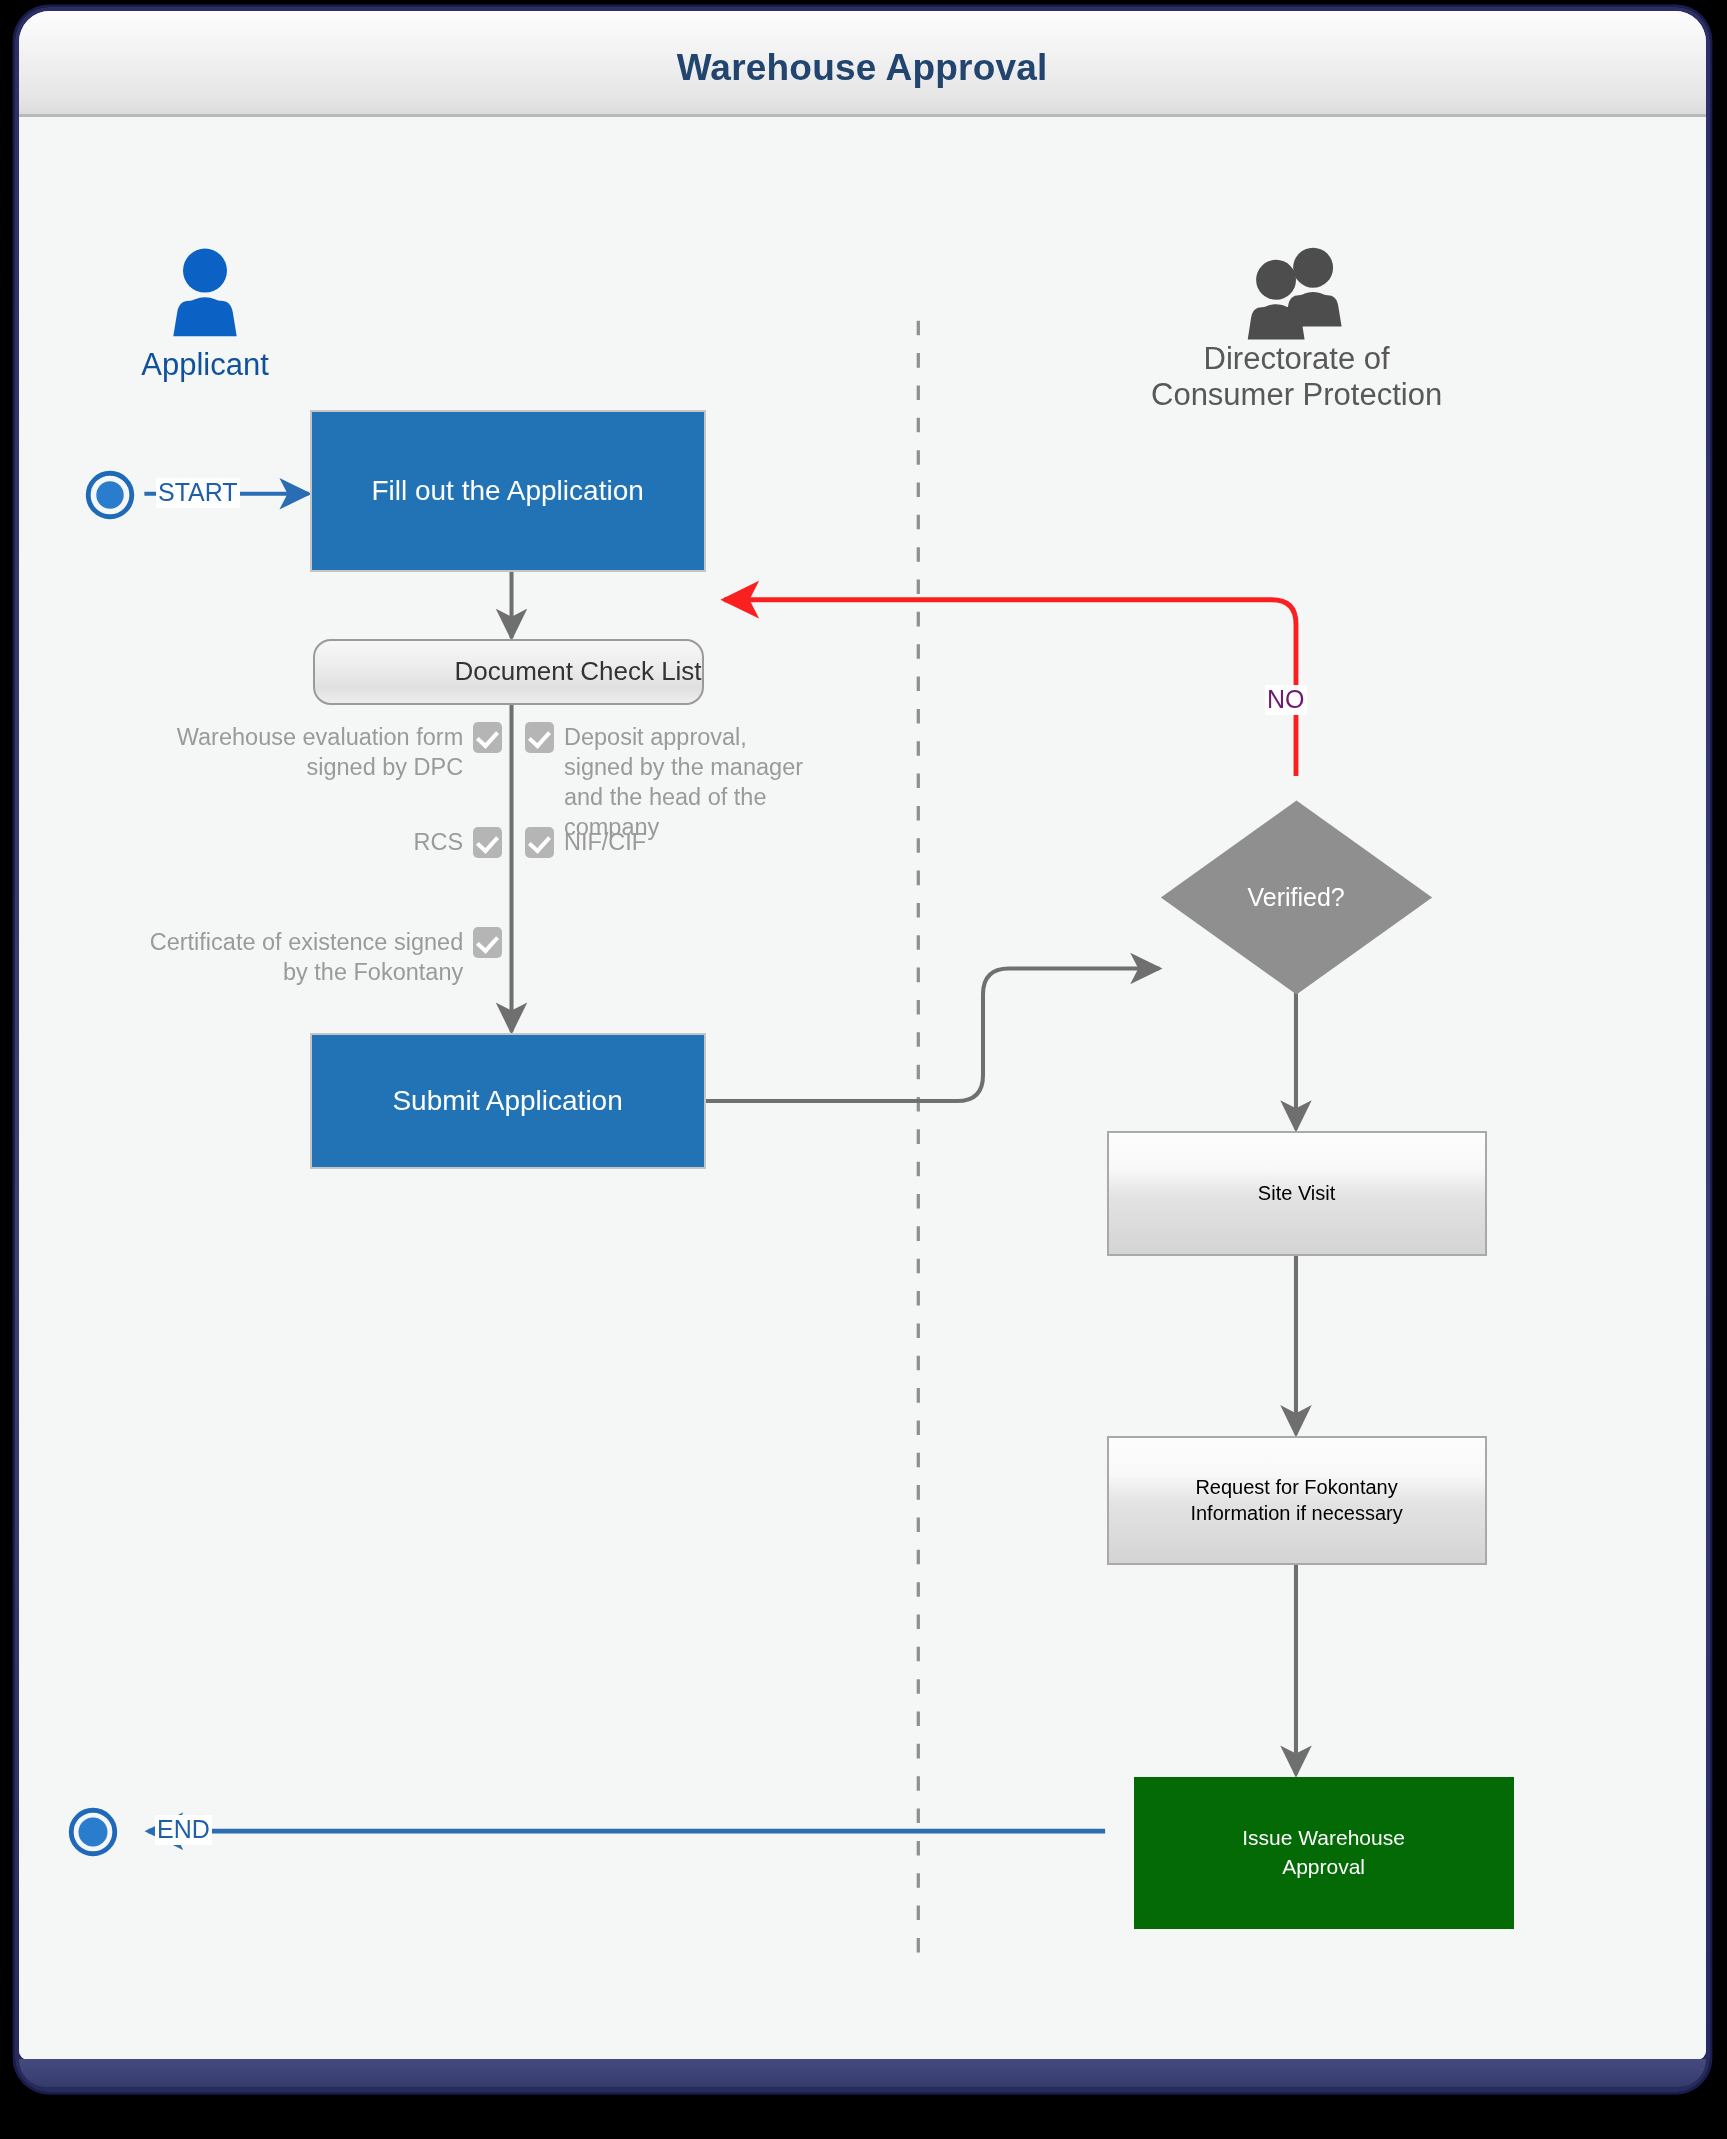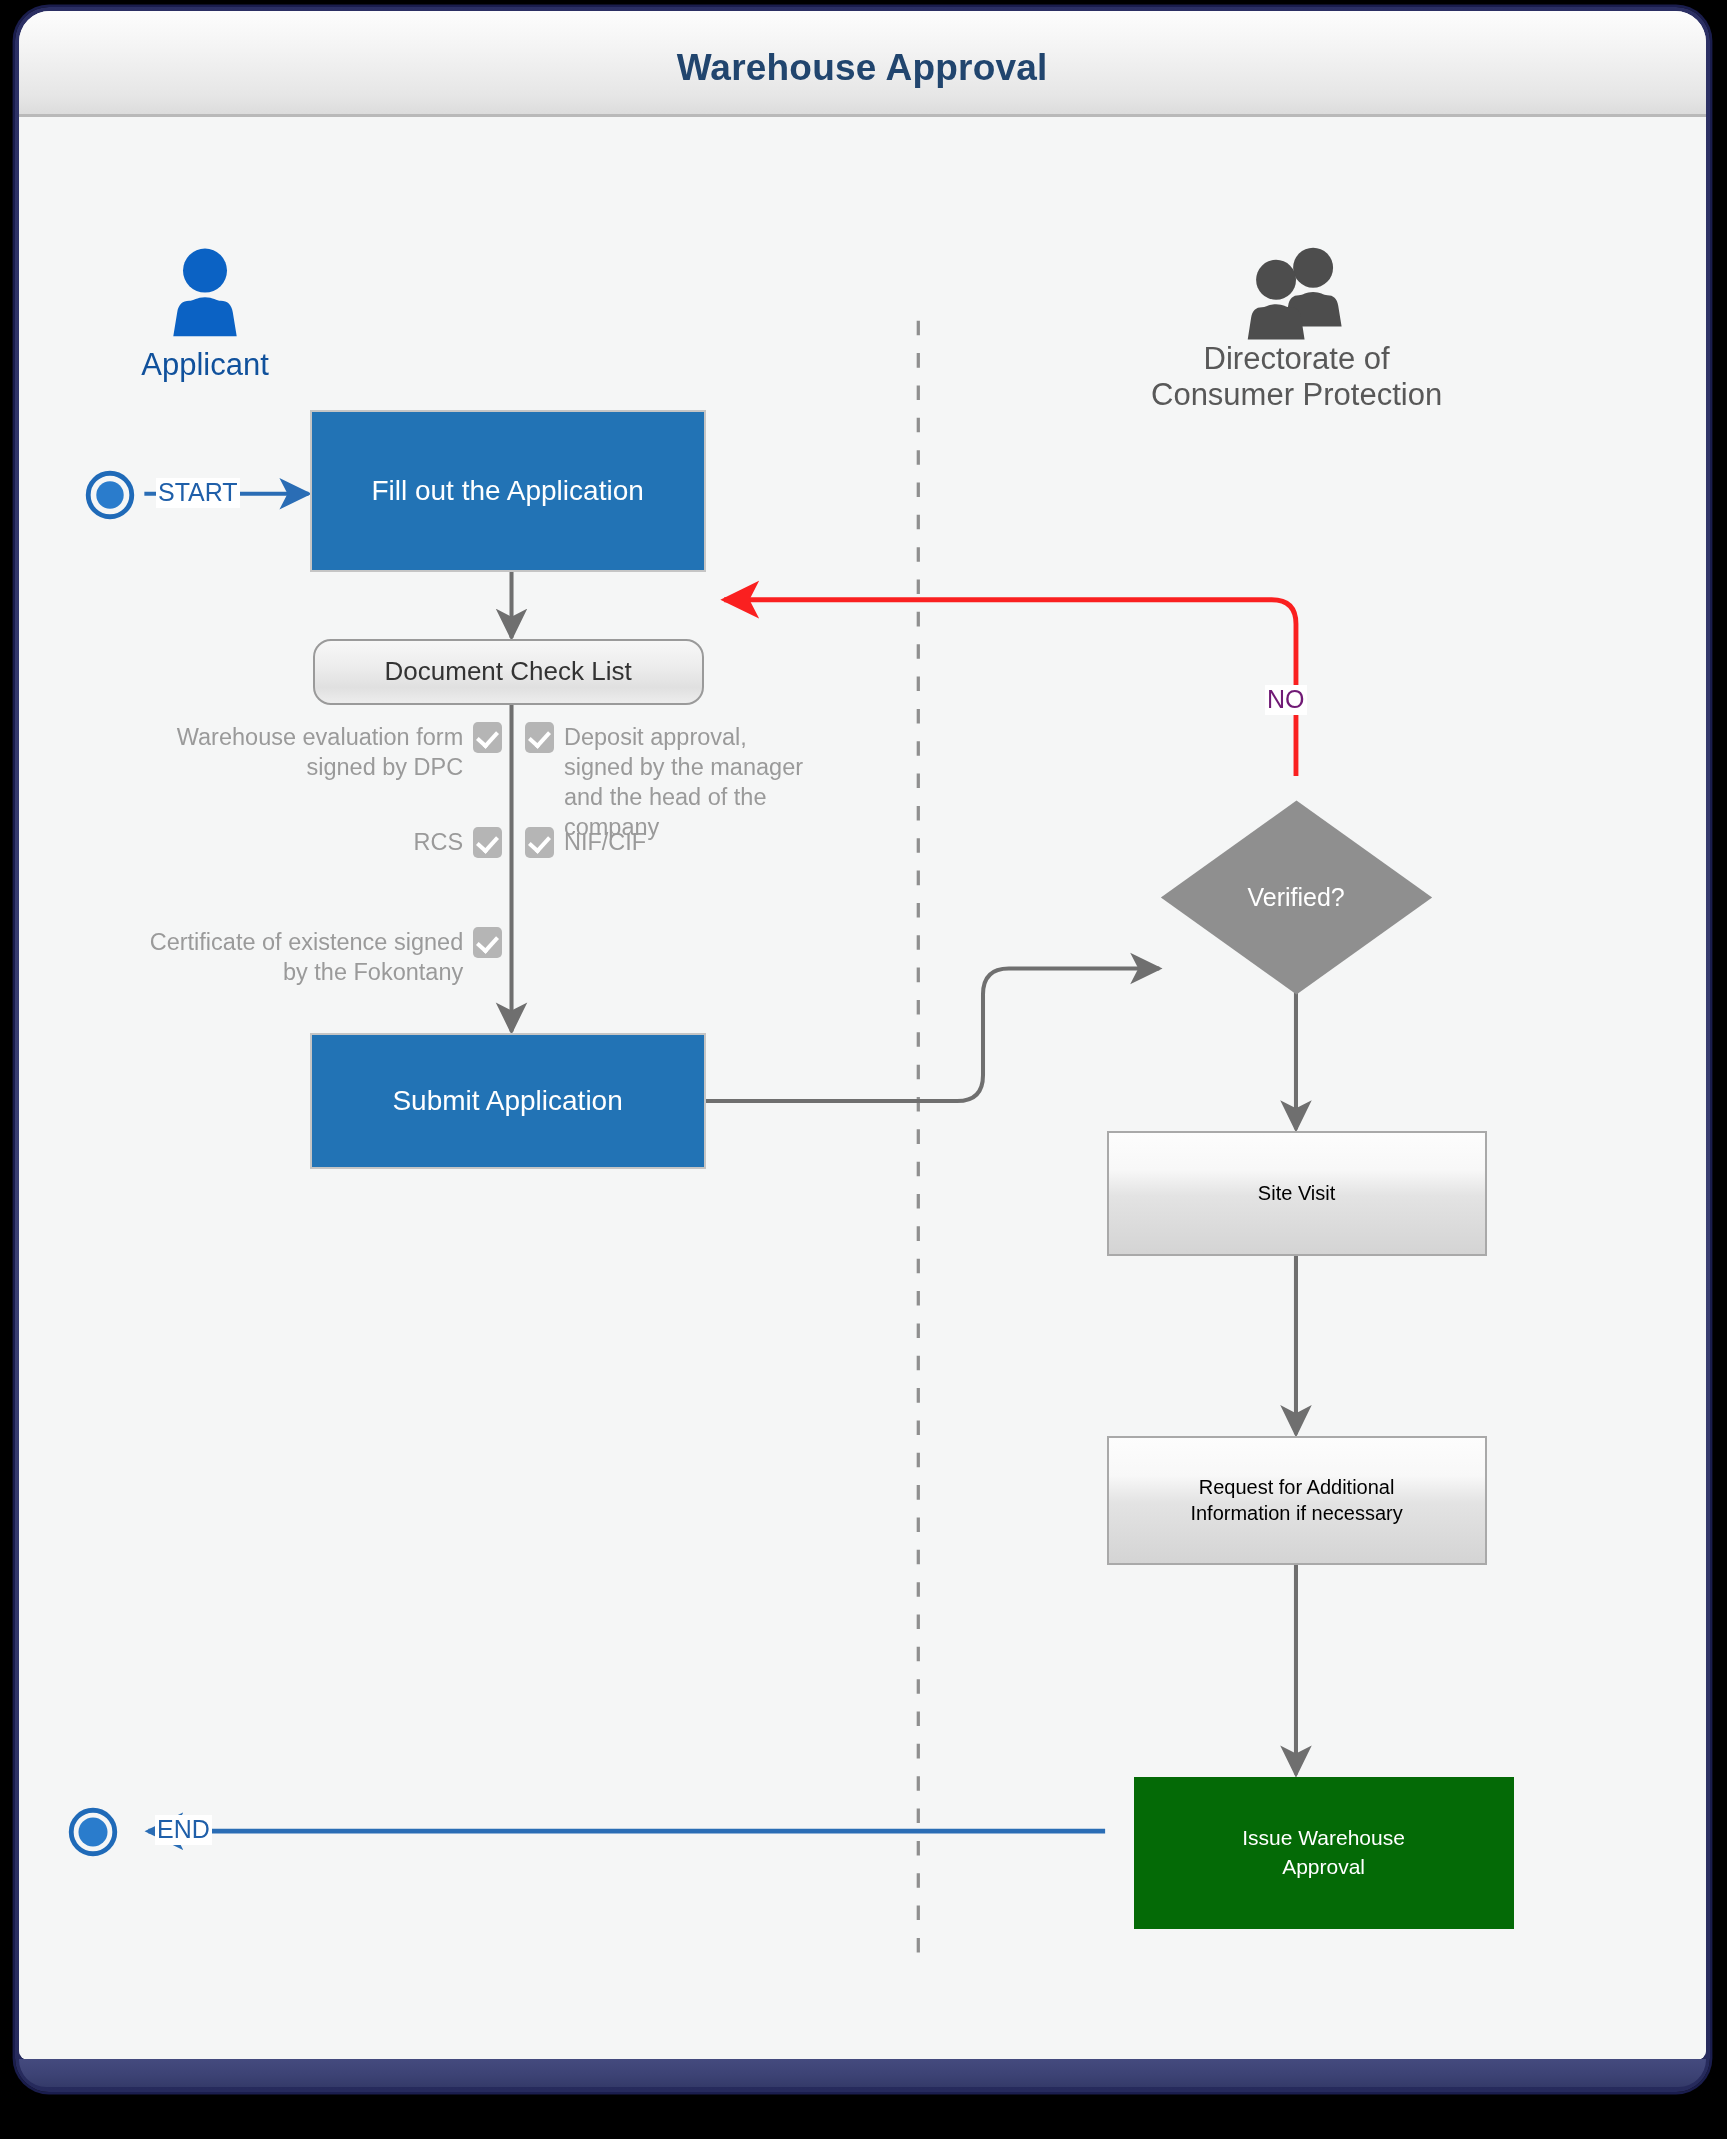--- a/index.html
+++ b/index.html
@@ -104,20 +104,21 @@
     color: #000000;
     font-size: 20px;
     line-height: 1.3;
   }
   .node-rounded {
     background: linear-gradient(to bottom, #f7f7f7 0%, #ededed 40%, #e0e0e0 75%, #ededed 100%);
     border: 2.4px solid #9a9a9a;
     border-radius: 18px;
     color: #333333;
     font-size: 26px;
+    justify-content: flex-end;
   }
 
   
   .actor {
     position: absolute;
     text-align: center;
   }
   .actor-label {
     font-size: 31px;
     line-height: 1.18;
@@ -302,21 +303,21 @@
                   color:#ffffff; font-size:25px; pointer-events:none;">
         <span>Verified?</span>
       </div>
       <div class="edge-label red" style="left:1246px; top:568px;">NO</div>
 
       <div class="node node-gray-grad" style="left:1088px; top:1014px; width:380px; height:125px;">
         <span>Site Visit</span>
       </div>
 
       <div class="node node-gray-grad" style="left:1088px; top:1319px; width:380px; height:129px; white-space:pre-line;">
-        <span style="white-space:pre-line;">Request for Additional
+        <span style="white-space:pre-line;">Request for Fokontany
 Information if necessary</span>
       </div>
 
       <div class="node node-green" style="left:1088px; top:1660px; width:380px; height:152px; white-space:pre-line;">
         <span style="white-space:pre-line;">Issue Warehouse
 Approval</span>
       </div>
 
       <svg style="position:absolute; left:49px; top:1690px;" width="50" height="50" viewBox="0 0 62 62">
         <circle cx="31" cy="31" r="27" fill="none" stroke="#1f6ab8" stroke-width="6"></circle>

